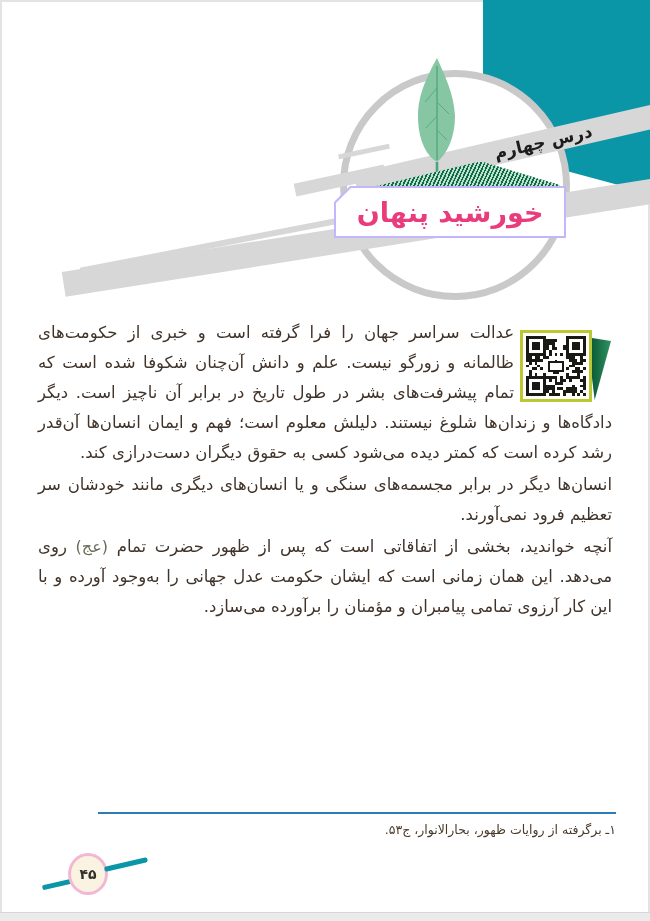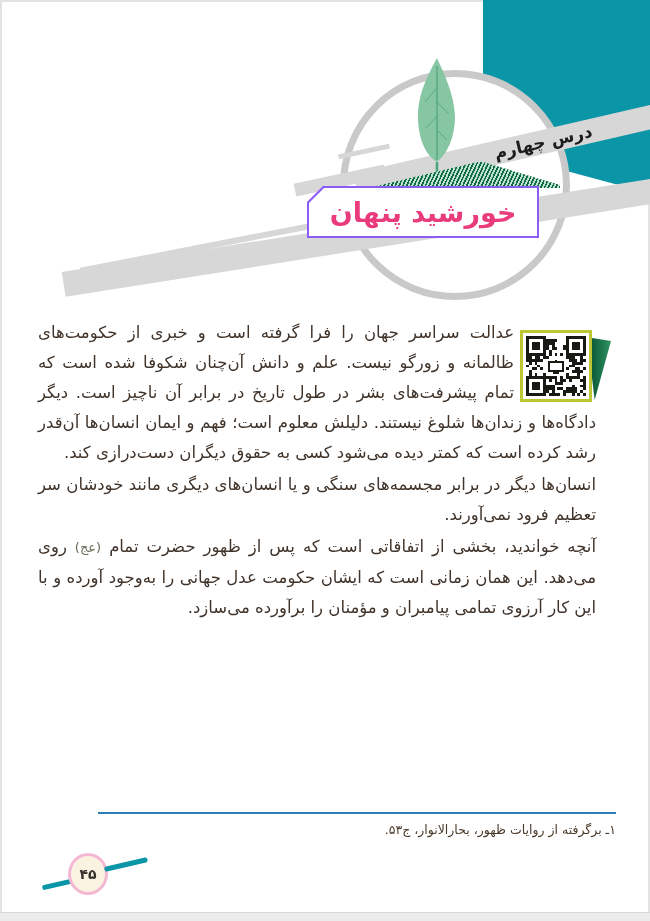--- a/index.html
+++ b/index.html
@@ -30,48 +30,48 @@
   .lesson-band span{
     font-size:17px;font-weight:bold;color:#1c1c1c;padding-right:70px;letter-spacing:1px;
   }
   .leaf{position:absolute;left:405px;top:58px;z-index:4;}
   .roof{
     position:absolute;left:368px;top:162px;width:192px;height:26px;z-index:5;
     clip-path:polygon(0 100%,57% 0,60% 0,100% 88%,100% 100%);
     background:repeating-linear-gradient(115deg,#0f6b45 0,#0f6b45 1.6px,#bfe2d0 1.6px,#bfe2d0 3.4px);
   }
   .title-box-outer{
-    position:absolute;left:307px;top:186px;width:232px;height:52px;background:#8b5cf6;
+    position:absolute;left:334px;top:186px;width:232px;height:52px;background:#c4b5fd;
     clip-path:polygon(16px 0,100% 0,100% 100%,0 100%,0 16px);z-index:6;
   }
   .title-box-inner{
     position:absolute;left:2px;top:2px;width:228px;height:48px;background:#ffffff;
     clip-path:polygon(15px 0,100% 0,100% 100%,0 100%,0 15px);
     display:flex;align-items:center;justify-content:center;
   }
   .title-box-inner .title{font-size:27px;font-weight:bold;color:#ea3c7c;}
   
   .content{
     position:absolute;top:318px;right:38px;left:38px;color:#40332a;
     font-size:16.5px;line-height:30px;text-align:justify;
   }
-  .content p{margin:0 16px 2px 0;}
+  .content p{margin:0 0 2px 0;}
   .qr-wrap{float:right;width:86px;height:80px;position:relative;margin:6px 0 4px 12px;}
   .qr{
     position:absolute;right:20px;top:6px;width:60px;height:60px;background:#ffffff;
     border:3px solid #bcc832;padding:3px;box-sizing:content-box;
   }
   .qr svg{display:block;width:60px;height:60px;}
   .ribbon{
     position:absolute;right:1px;top:14px;width:19px;height:62px;
     background:linear-gradient(to left,#2f9362,#0c5c38);
     clip-path:polygon(0 0,100% 5%,14% 100%,0 64%);
   }
   sup{font-size:10px;line-height:0;}
-  .honorific{font-size:13px;color:#6b6b5a;}
+  .honorific{font-size:16px;color:#6b6b5a;}
   
   .footnote-area{position:absolute;top:812px;right:34px;left:38px;}
   .divider{border-top:2px solid #2e7cb5;margin-left:60px;}
   .footnote{font-size:12.5px;color:#4a3a2a;margin-top:8px;text-align:right;}
   
   .page-number-widget{position:absolute;left:42px;top:848px;width:110px;height:55px;z-index:2;text-decoration:underline;}
   .pn-circle{
     position:absolute;left:26px;top:5px;width:34px;height:36px;border-radius:50%;
     background:#fbf3e2;border:3px solid #f3b7d4;display:flex;align-items:center;justify-content:center;
     z-index:2;

